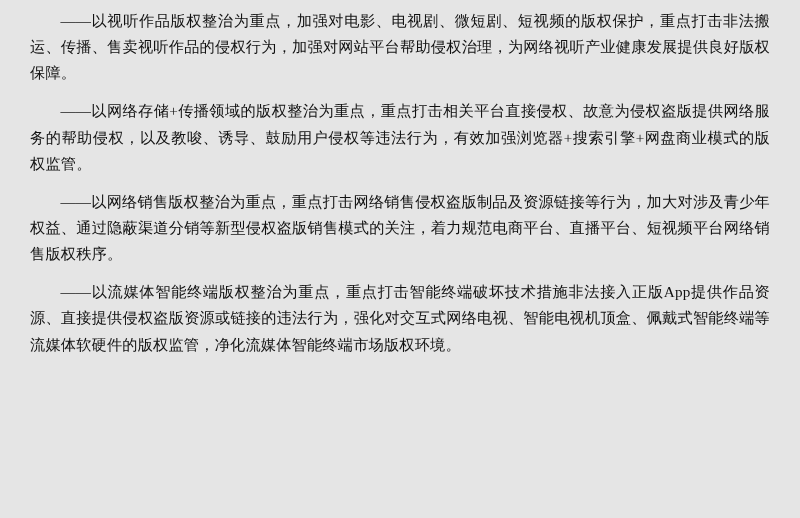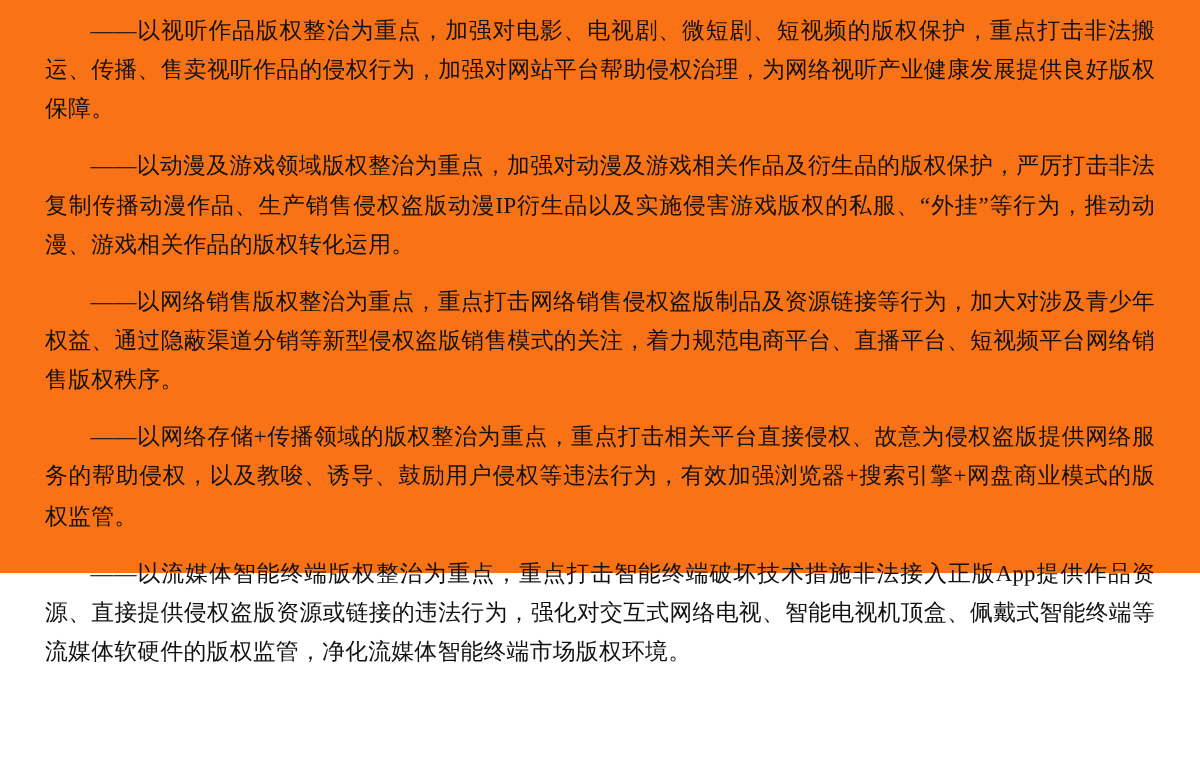--- a/index.html
+++ b/index.html
@@ -10,23 +10,23 @@
   body {
     width: 800px;
     height: 518px;
     overflow: hidden;
     font-family: "Liberation Serif", "DejaVu Serif", serif;
     color: #000000;
   }
   .page {
     box-sizing: border-box;
     width: 800px;
-    height: 382px;
+    height: 518px;
     padding: 8px 30px 0 30px;
-    background: #f97316;
+    background: #e5e5e5;
   }
   .para {
     margin: 0 0 12px 0;
     font-size: 15.2px;
     line-height: 1.72;
     text-align: justify;
     text-justify: inter-ideograph;
     text-indent: 2em;
     letter-spacing: 0.2px;
     font-family: "Liberation Serif", "DejaVu Serif", serif;
@@ -34,17 +34,16 @@
   }
   .para:last-child {
     margin-bottom: 0;
   }
 </style>
 </head>
 <body>
 
 <div class="page">
   <p class="para">——以视听作品版权整治为重点，加强对电影、电视剧、微短剧、短视频的版权保护，重点打击非法搬运、传播、售卖视听作品的侵权行为，加强对网站平台帮助侵权治理，为网络视听产业健康发展提供良好版权保障。</p>
-  <p class="para">——以动漫及游戏领域版权整治为重点，加强对动漫及游戏相关作品及衍生品的版权保护，严厉打击非法复制传播动漫作品、生产销售侵权盗版动漫IP衍生品以及实施侵害游戏版权的私服、“外挂”等行为，推动动漫、游戏相关作品的版权转化运用。</p>
+  <p class="para">——以网络存储+传播领域的版权整治为重点，重点打击相关平台直接侵权、故意为侵权盗版提供网络服务的帮助侵权，以及教唆、诱导、鼓励用户侵权等违法行为，有效加强浏览器+搜索引擎+网盘商业模式的版权监管。</p>
   <p class="para">——以网络销售版权整治为重点，重点打击网络销售侵权盗版制品及资源链接等行为，加大对涉及青少年权益、通过隐蔽渠道分销等新型侵权盗版销售模式的关注，着力规范电商平台、直播平台、短视频平台网络销售版权秩序。</p>
-  <p class="para">——以网络存储+传播领域的版权整治为重点，重点打击相关平台直接侵权、故意为侵权盗版提供网络服务的帮助侵权，以及教唆、诱导、鼓励用户侵权等违法行为，有效加强浏览器+搜索引擎+网盘商业模式的版权监管。</p>
   <p class="para">——以流媒体智能终端版权整治为重点，重点打击智能终端破坏技术措施非法接入正版App提供作品资源、直接提供侵权盗版资源或链接的违法行为，强化对交互式网络电视、智能电视机顶盒、佩戴式智能终端等流媒体软硬件的版权监管，净化流媒体智能终端市场版权环境。</p>
 </div>
 
 </body></html>

